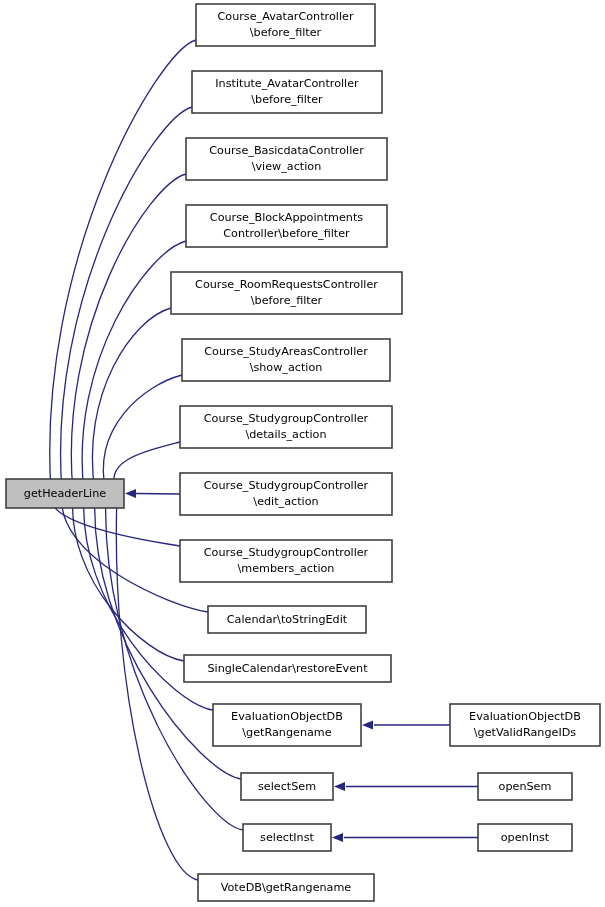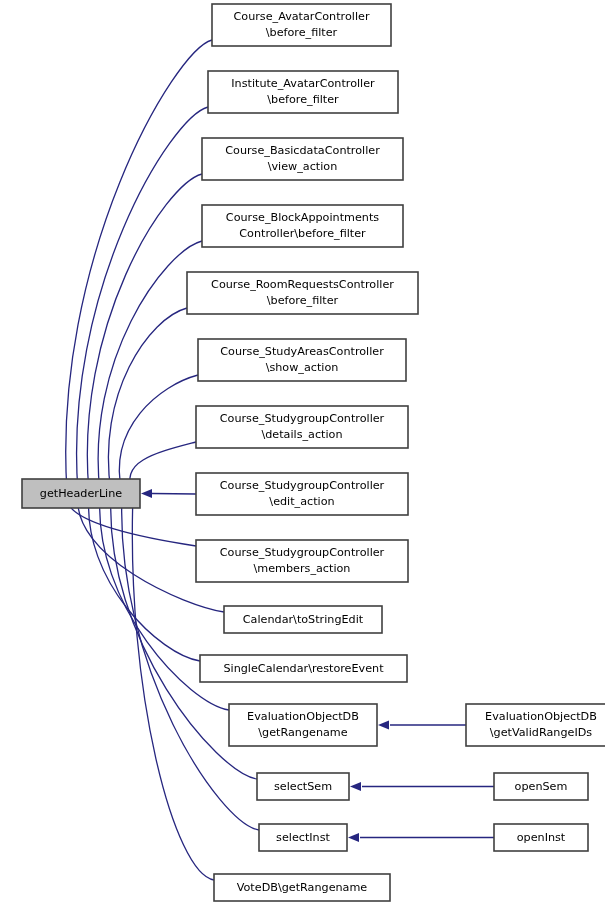--- a/index.html
+++ b/index.html
@@ -10,21 +10,20 @@
   body {
     width: 605px;
     height: 907px;
     font-family: "DejaVu Sans", sans-serif;
     overflow: hidden;
   }
   #graph-root {
     position: relative;
     width: 540px;
     height: 907px;
-    margin-left: 16px;
   }
   svg#callgraph {
     display: block;
     width: 605px;
     height: 907px;
   }
   .node-box {
     fill: #ffffff;
     stroke: #404040;
     stroke-width: 1.6;

